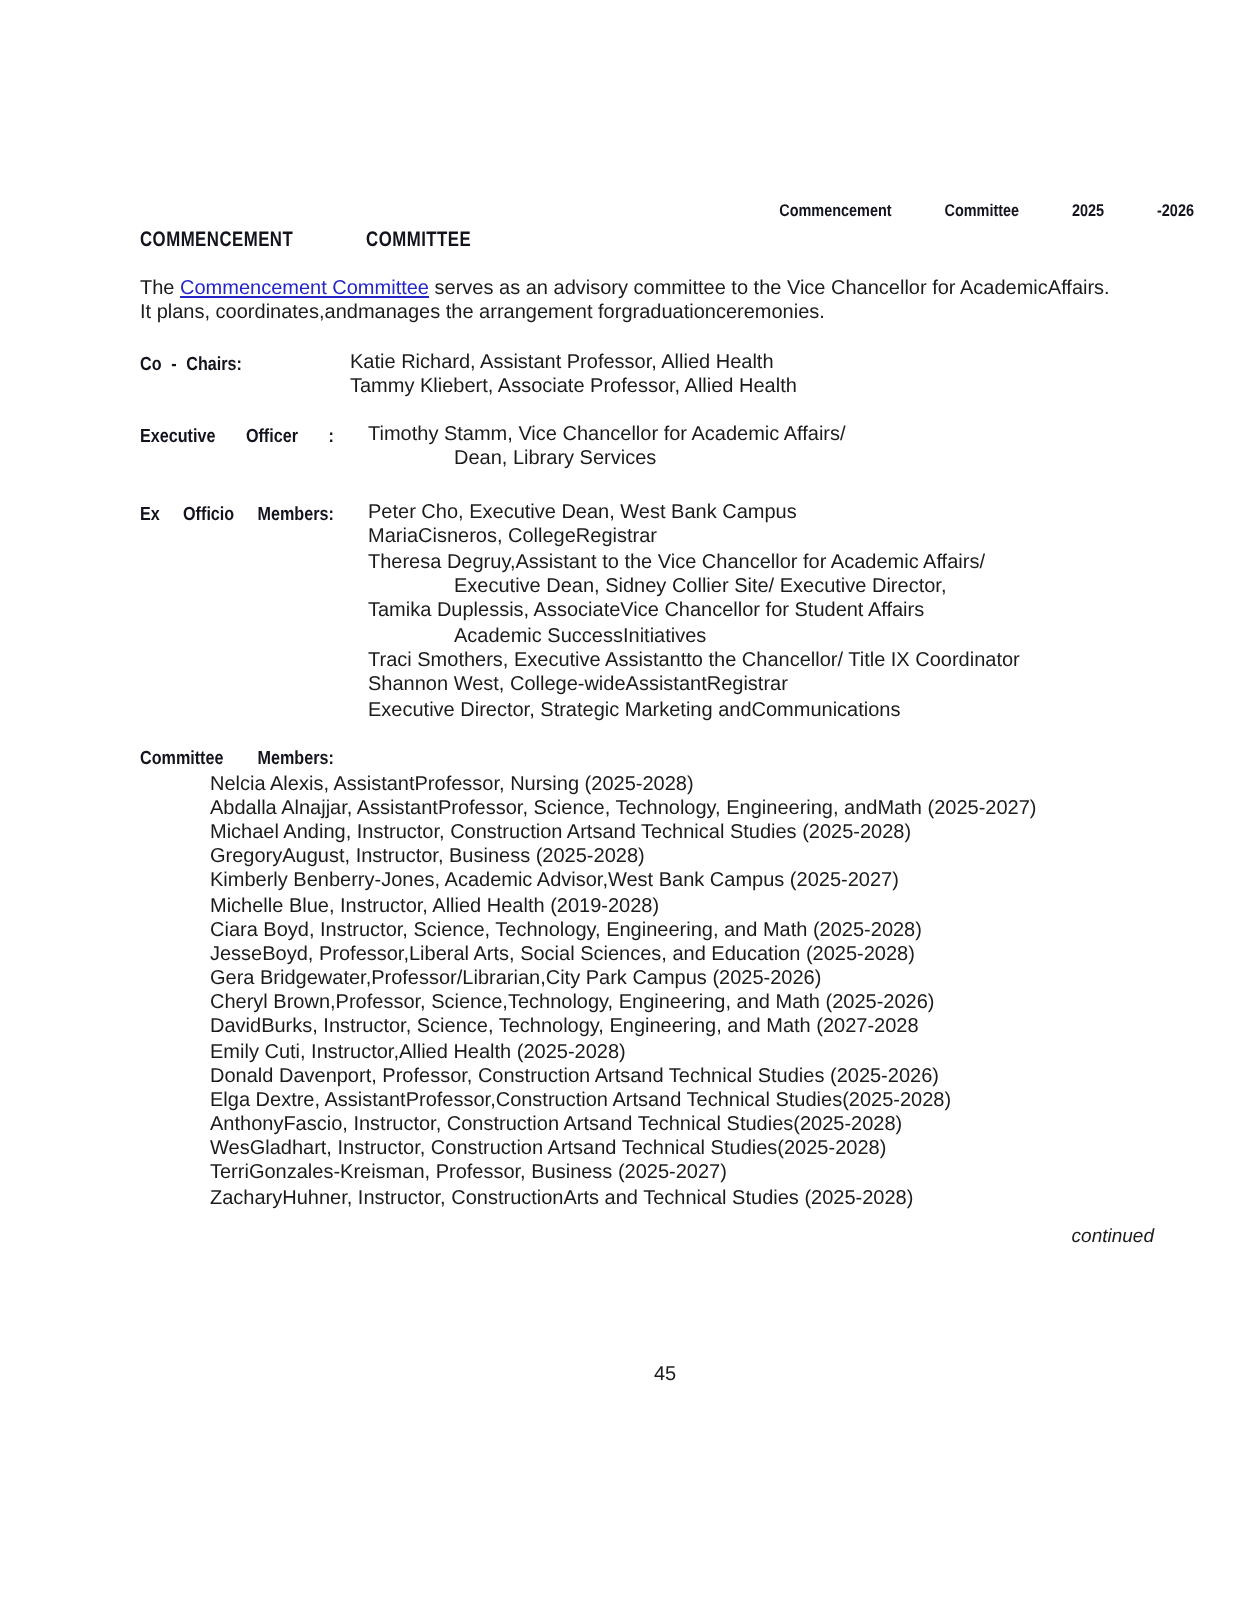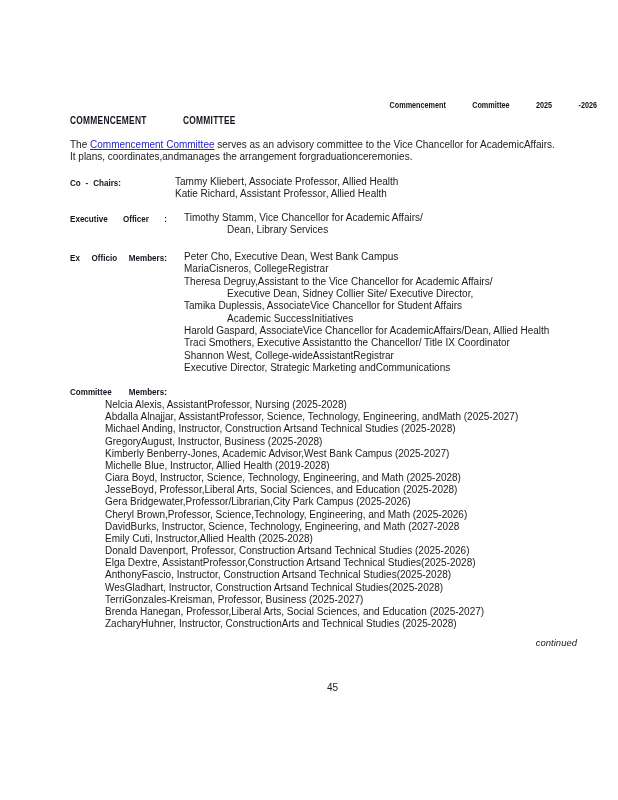--- a/index.html
+++ b/index.html
@@ -81,22 +81,22 @@
 
     <div class="section gap-a">
       <div class="sec-label">
         <div class="label-inner narrow">
           <span>Co</span>
           <span>-</span>
           <span>Chairs:</span>
         </div>
       </div>
       <div class="sec-content">
+        <div class="line">Katie Richard, Assistant Professor, Allied Health</div>
         <div class="line">Tammy Kliebert, Associate Professor, Allied Health</div>
-        <div class="line">Katie Richard, Assistant Professor, Allied Health</div>
       </div>
     </div>
 
     <div class="section gap-b">
       <div class="sec-label">
         <div class="label-inner wide">
           <span>Executive</span>
           <span>Officer</span>
           <span>:</span>
         </div>
@@ -115,21 +115,20 @@
           <span>Members:</span>
         </div>
       </div>
       <div class="sec-content">
         <div class="line">Peter Cho, Executive Dean, West Bank Campus</div>
         <div class="line">MariaCisneros, CollegeRegistrar</div>
         <div class="line">Theresa Degruy,Assistant to the Vice Chancellor for Academic Affairs/</div>
         <div class="line indent">Executive Dean, Sidney Collier Site/ Executive Director,</div>
         <div class="line">Tamika Duplessis, AssociateVice Chancellor for Student Affairs</div>
         <div class="line indent">Academic SuccessInitiatives</div>
-        <div class="line">Harold Gaspard, AssociateVice Chancellor for AcademicAffairs/Dean, Allied Health</div>
         <div class="line">Traci Smothers, Executive Assistantto the Chancellor/ Title IX Coordinator</div>
         <div class="line">Shannon West, College-wideAssistantRegistrar</div>
         <div class="line">Executive Director, Strategic Marketing andCommunications</div>
       </div>
     </div>
 
     <div class="committee-label-row">
       <div class="label-inner wide">
         <span>Committee</span>
         <span>Members:</span>
@@ -147,21 +146,20 @@
       <div class="line">JesseBoyd, Professor,Liberal Arts, Social Sciences, and Education (2025-2028)</div>
       <div class="line">Gera Bridgewater,Professor/Librarian,City Park Campus (2025-2026)</div>
       <div class="line">Cheryl Brown,Professor, Science,Technology, Engineering, and Math (2025-2026)</div>
       <div class="line">DavidBurks, Instructor, Science, Technology, Engineering, and Math (2027-2028</div>
       <div class="line">Emily Cuti, Instructor,Allied Health (2025-2028)</div>
       <div class="line">Donald Davenport, Professor, Construction Artsand Technical Studies (2025-2026)</div>
       <div class="line">Elga Dextre, AssistantProfessor,Construction Artsand Technical Studies(2025-2028)</div>
       <div class="line">AnthonyFascio, Instructor, Construction Artsand Technical Studies(2025-2028)</div>
       <div class="line">WesGladhart, Instructor, Construction Artsand Technical Studies(2025-2028)</div>
       <div class="line">TerriGonzales-Kreisman, Professor, Business (2025-2027)</div>
-      <div class="line">Brenda Hanegan, Professor,Liberal Arts, Social Sciences, and Education (2025-2027)</div>
       <div class="line">ZacharyHuhner, Instructor, ConstructionArts and Technical Studies (2025-2028)</div>
     </div>
 
     <div class="continued">continued</div>
 
   </div>
 
   <div class="page-number">45</div>
 
 </div>

